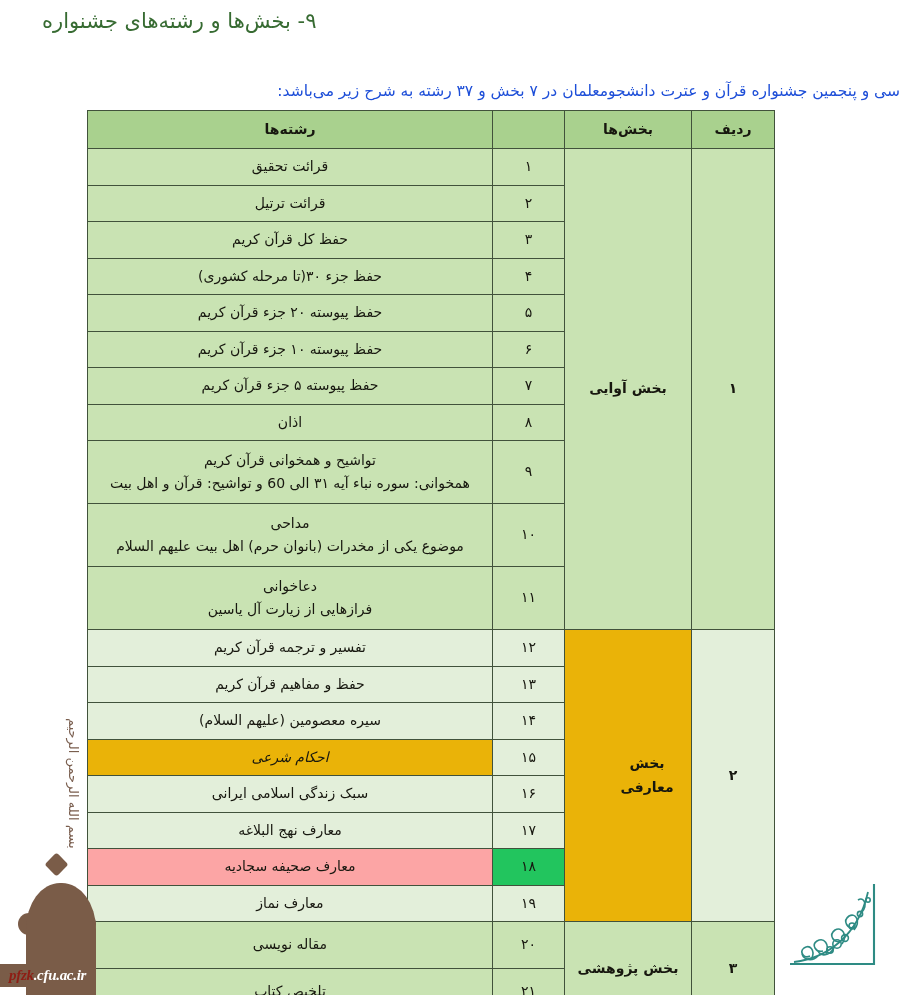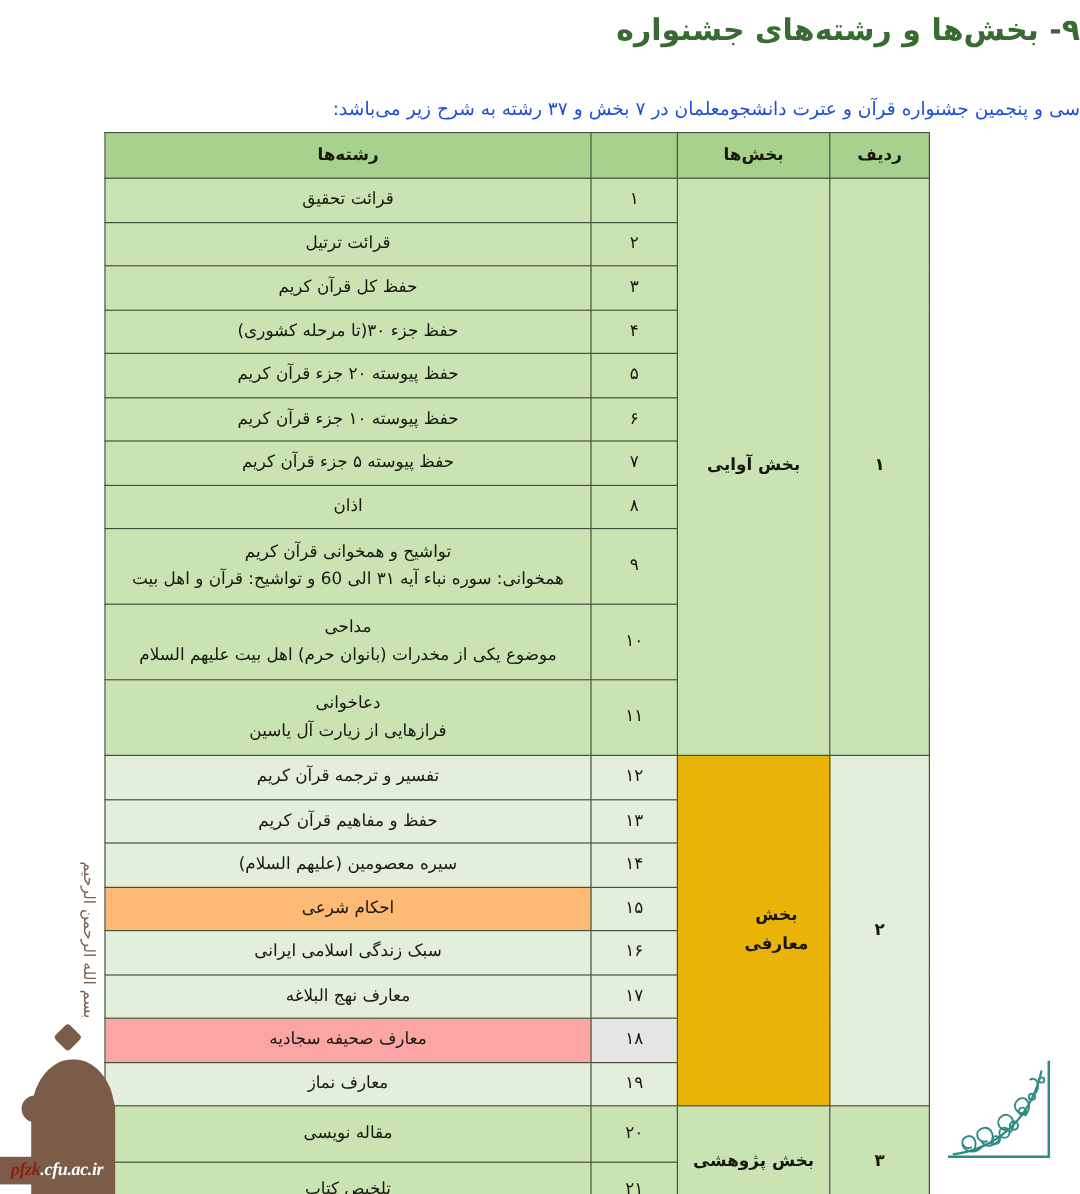--- a/index.html
+++ b/index.html
@@ -16,25 +16,25 @@
     overflow: hidden;
     direction: rtl;
   }
 
   
   .page-title {
     position: absolute;
     top: 6px;
     right: 0;
     width: 880px;
-    text-align: right;
+    text-align: left;
     padding-left: 0;
     padding-right: 0;
-    font-size: 25px;
-    font-weight: bold;
+    font-size: 21px;
+    font-weight: normal;
     color: #376b32;
     letter-spacing: 0;
     line-height: 1.5;
     padding-inline-start: 0;
     box-sizing: border-box;
     padding-right: 0;
     margin: 0;
   }
   .page-title-inner {
     display: inline-block;
@@ -291,38 +291,38 @@
           </td>
         </tr>
         <tr class="r-std">
           <td class="cell-num" style="background: rgb(227, 239, 218);">۱۴</td>
           <td class="cell-resh" style="background: rgb(227, 239, 218);">
             <span class="ln1">سیره معصومین (علیهم السلام)</span>
           </td>
         </tr>
         <tr class="r-std">
           <td class="cell-num" style="background: rgb(227, 239, 218);">۱۵</td>
-          <td class="cell-resh" style="background: #fdba74;">
+          <td class="cell-resh" style="background: #eab308; font-style: italic;">
             <span class="ln1">احکام شرعی</span>
           </td>
         </tr>
         <tr class="r-std">
           <td class="cell-num" style="background: rgb(227, 239, 218);">۱۶</td>
           <td class="cell-resh" style="background: rgb(227, 239, 218);">
             <span class="ln1">سبک زندگی اسلامی ایرانی</span>
           </td>
         </tr>
         <tr class="r-std">
           <td class="cell-num" style="background: rgb(227, 239, 218);">۱۷</td>
           <td class="cell-resh" style="background: rgb(227, 239, 218);">
             <span class="ln1">معارف نهج البلاغه</span>
           </td>
         </tr>
         <tr class="r-std">
-          <td class="cell-num" style="background: #e5e5e5;">۱۸</td>
+          <td class="cell-num" style="background: #22c55e;">۱۸</td>
           <td class="cell-resh" style="background: #fca5a5;">
             <span class="ln1">معارف صحیفه سجادیه</span>
           </td>
         </tr>
         <tr class="r-std">
           <td class="cell-num" style="background: rgb(227, 239, 218);">۱۹</td>
           <td class="cell-resh" style="background: rgb(227, 239, 218);">
             <span class="ln1">معارف نماز</span>
           </td>
         </tr>

